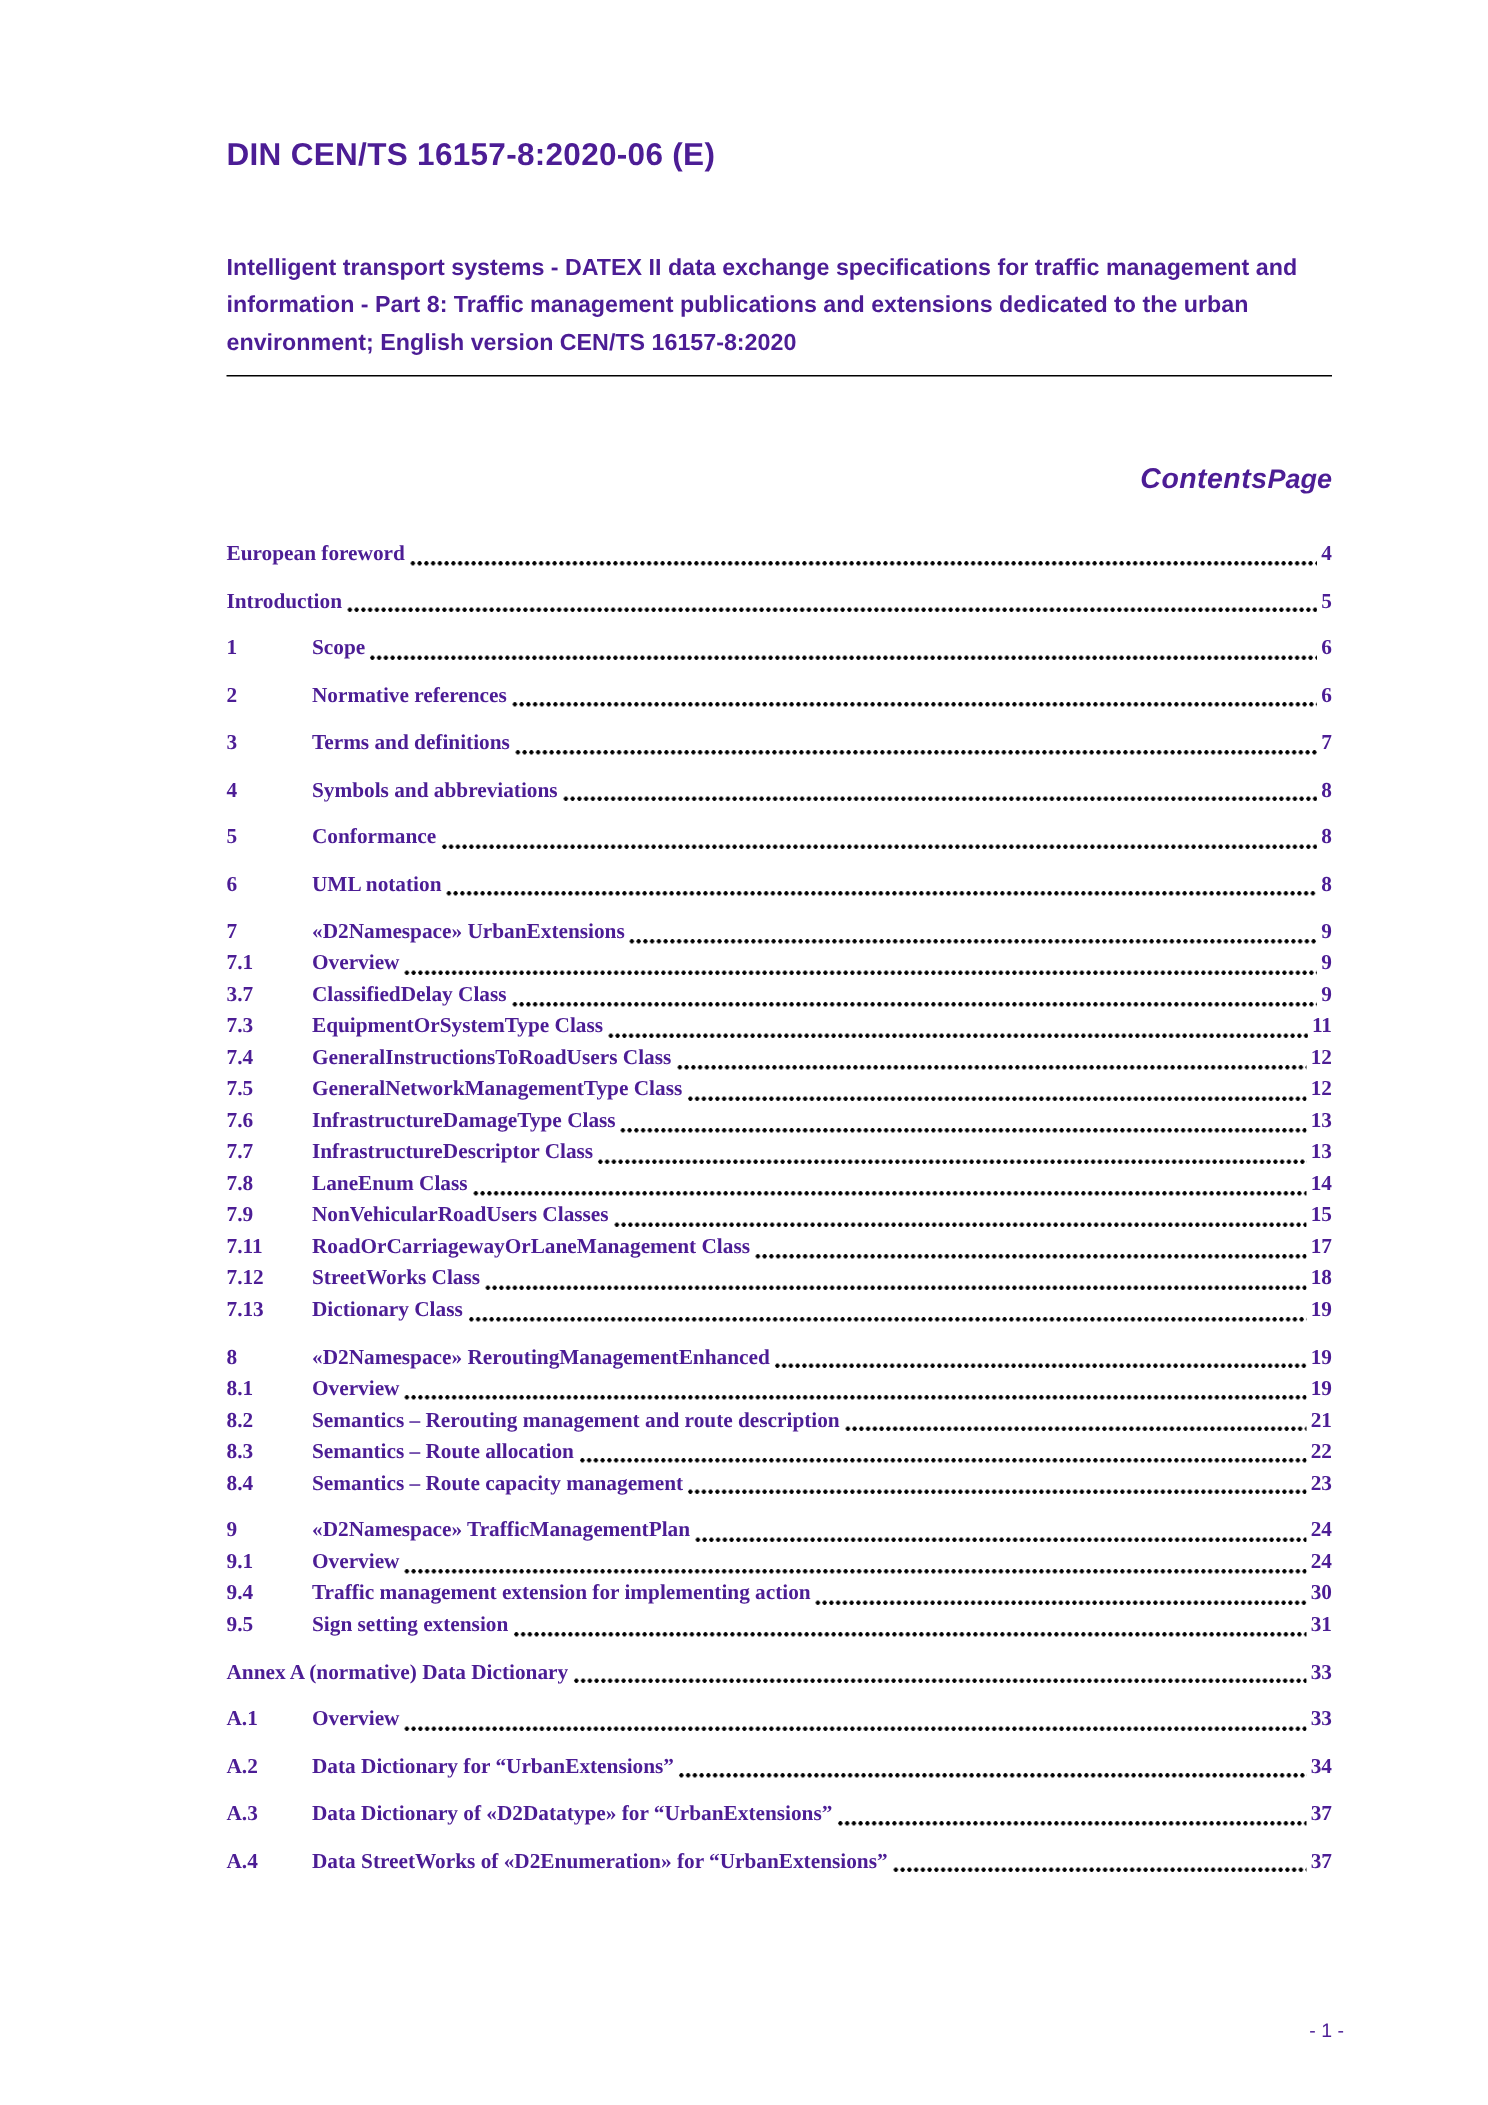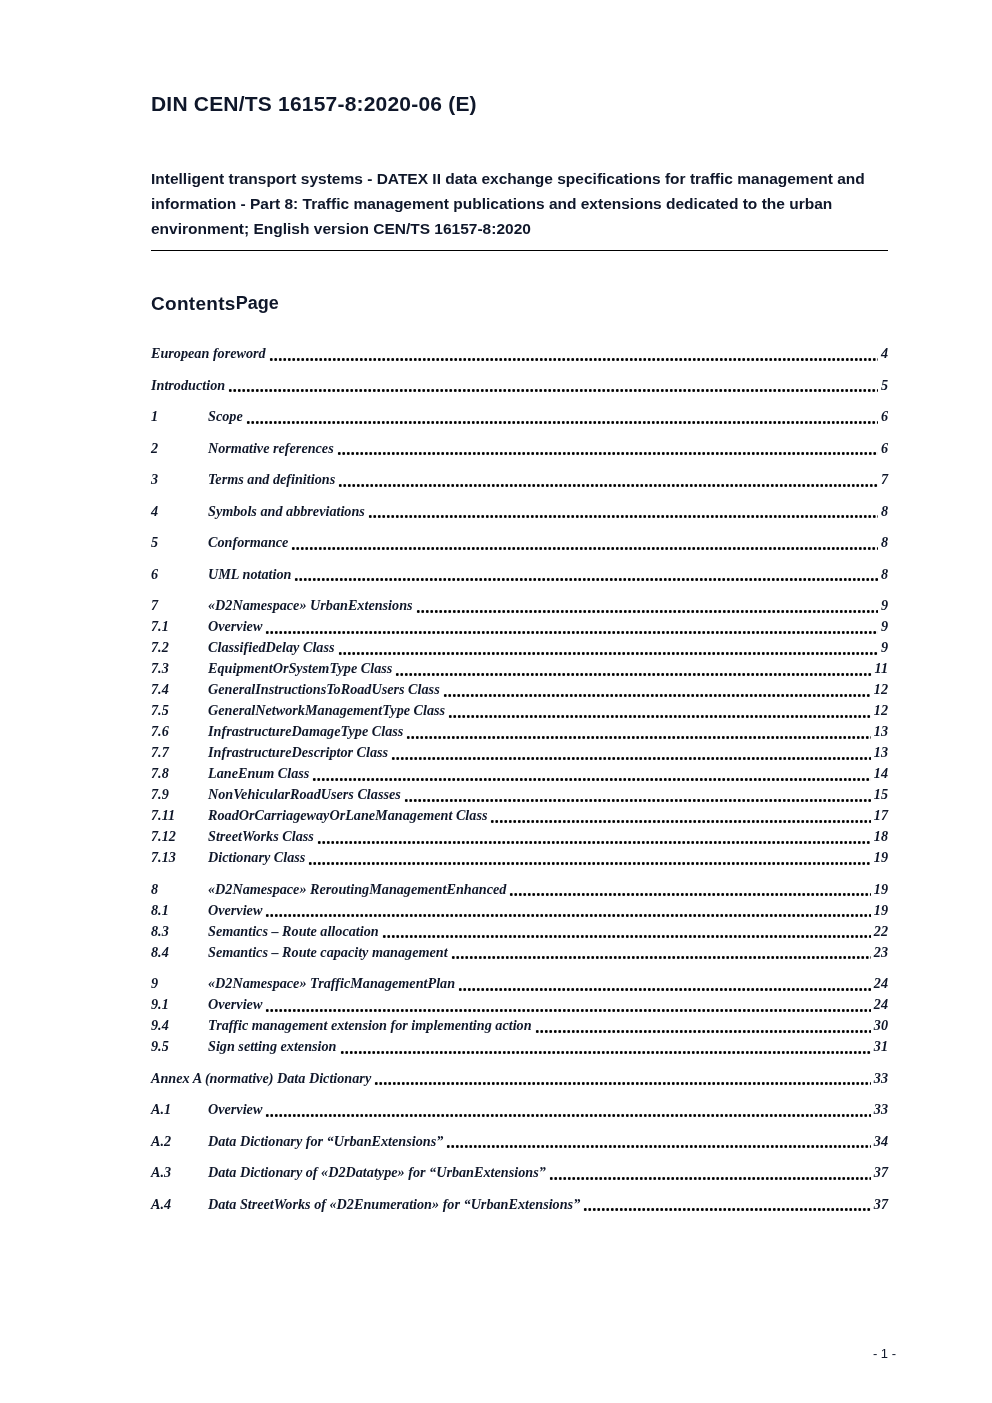--- a/index.html
+++ b/index.html
@@ -3,21 +3,21 @@
 <meta charset="utf-8">
 <style>
   * { margin: 0; padding: 0; box-sizing: border-box; }
   html, body { background: #ffffff; }
   .page {
     position: relative;
     width: 924px;
     height: 1403px;
     margin: 0 auto;
     background: #ffffff;
-    color: #0f172a;
+    color: #4c1d95;
     font-family: "Liberation Serif", serif;
     padding: 92px 70px 0 117px;
     overflow: hidden;
   }
   .doc-id {
     font-family: "Liberation Sans", sans-serif;
     font-size: 21px;
     font-weight: bold;
     letter-spacing: 0.2px;
   }
@@ -28,29 +28,30 @@
     line-height: 25px;
     margin-top: 50px;
   }
   .title-divider {
     border: none;
     border-top: 1.5px solid #000;
     margin-top: 9px;
   }
   .contents-bar {
     display: flex;
-    justify-content: flex-start;
+    justify-content: flex-end;
     align-items: flex-end;
-    margin-top: 42px;
+    margin-top: 58px;
     font-family: "Liberation Sans", sans-serif;
     font-weight: bold;
+    font-style: italic;
   }
   .contents-heading { font-size: 19px; letter-spacing: 0.3px; }
   .page-label { font-size: 18px; padding-bottom: 1px; }
-  .toc { margin-top: 28px; font-style: italic; }
+  .toc { margin-top: 28px; }
   .toc-row {
     display: flex;
     align-items: baseline;
     font-size: 14.2px;
     font-weight: bold;
     line-height: 21px;
   }
   .toc-row.spaced { margin-top: 10.5px; }
   .toc-num { width: 57px; flex-shrink: 0; }
   .toc-title { white-space: nowrap; }
@@ -145,21 +146,21 @@
     <span class="toc-leader"></span>
     <span class="toc-page">9</span>
   </div>
       <div class="toc-row">
     <span class="toc-num">7.1</span>
     <span class="toc-title">Overview</span>
     <span class="toc-leader"></span>
     <span class="toc-page">9</span>
   </div>
       <div class="toc-row">
-    <span class="toc-num">7.2</span>
+    <span class="toc-num">3.7</span>
     <span class="toc-title">ClassifiedDelay Class</span>
     <span class="toc-leader"></span>
     <span class="toc-page">9</span>
   </div>
       <div class="toc-row">
     <span class="toc-num">7.3</span>
     <span class="toc-title">EquipmentOrSystemType Class</span>
     <span class="toc-leader"></span>
     <span class="toc-page">11</span>
   </div>
@@ -223,20 +224,26 @@
     <span class="toc-leader"></span>
     <span class="toc-page">19</span>
   </div>
       <div class="toc-row">
     <span class="toc-num">8.1</span>
     <span class="toc-title">Overview</span>
     <span class="toc-leader"></span>
     <span class="toc-page">19</span>
   </div>
       <div class="toc-row">
+    <span class="toc-num">8.2</span>
+    <span class="toc-title">Semantics – Rerouting management and route description</span>
+    <span class="toc-leader"></span>
+    <span class="toc-page">21</span>
+  </div>
+      <div class="toc-row">
     <span class="toc-num">8.3</span>
     <span class="toc-title">Semantics – Route allocation</span>
     <span class="toc-leader"></span>
     <span class="toc-page">22</span>
   </div>
       <div class="toc-row">
     <span class="toc-num">8.4</span>
     <span class="toc-title">Semantics – Route capacity management</span>
     <span class="toc-leader"></span>
     <span class="toc-page">23</span>

